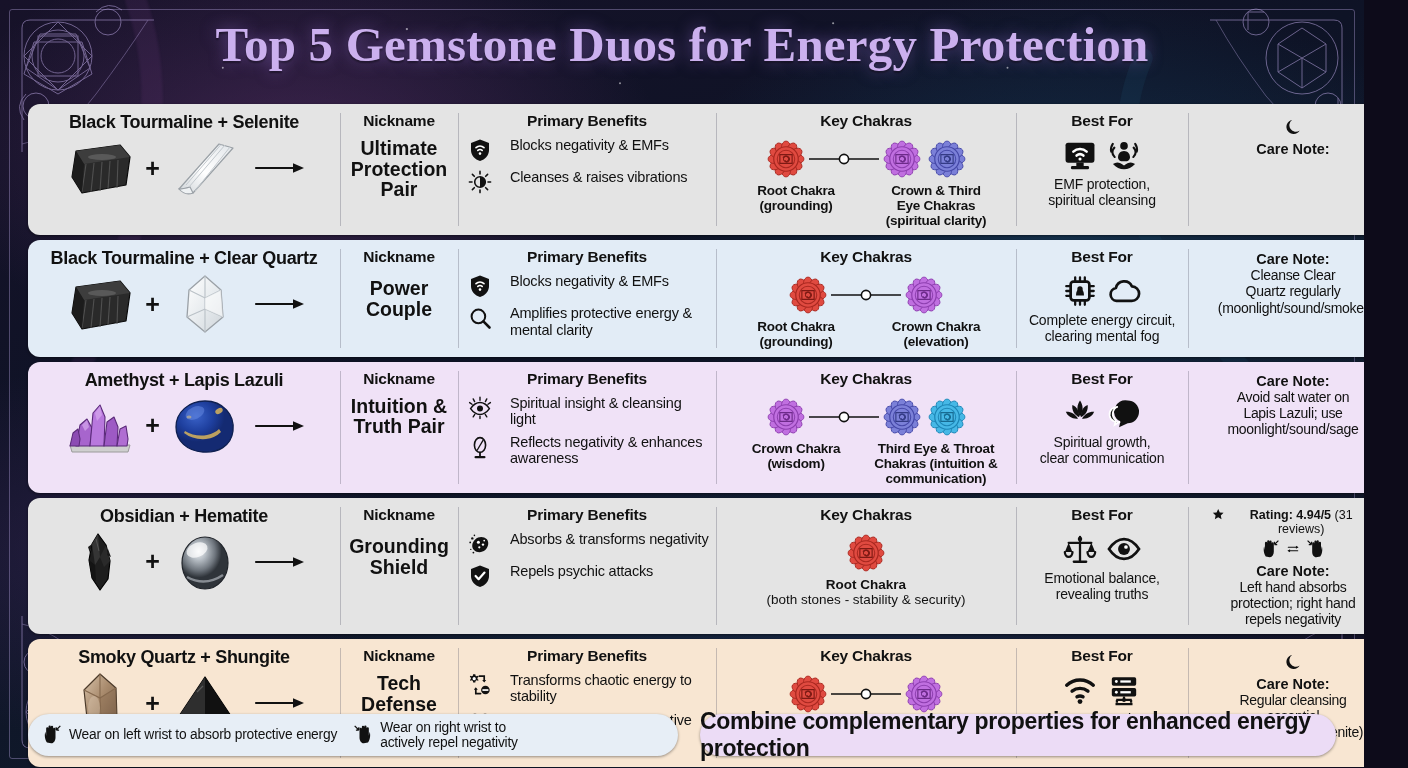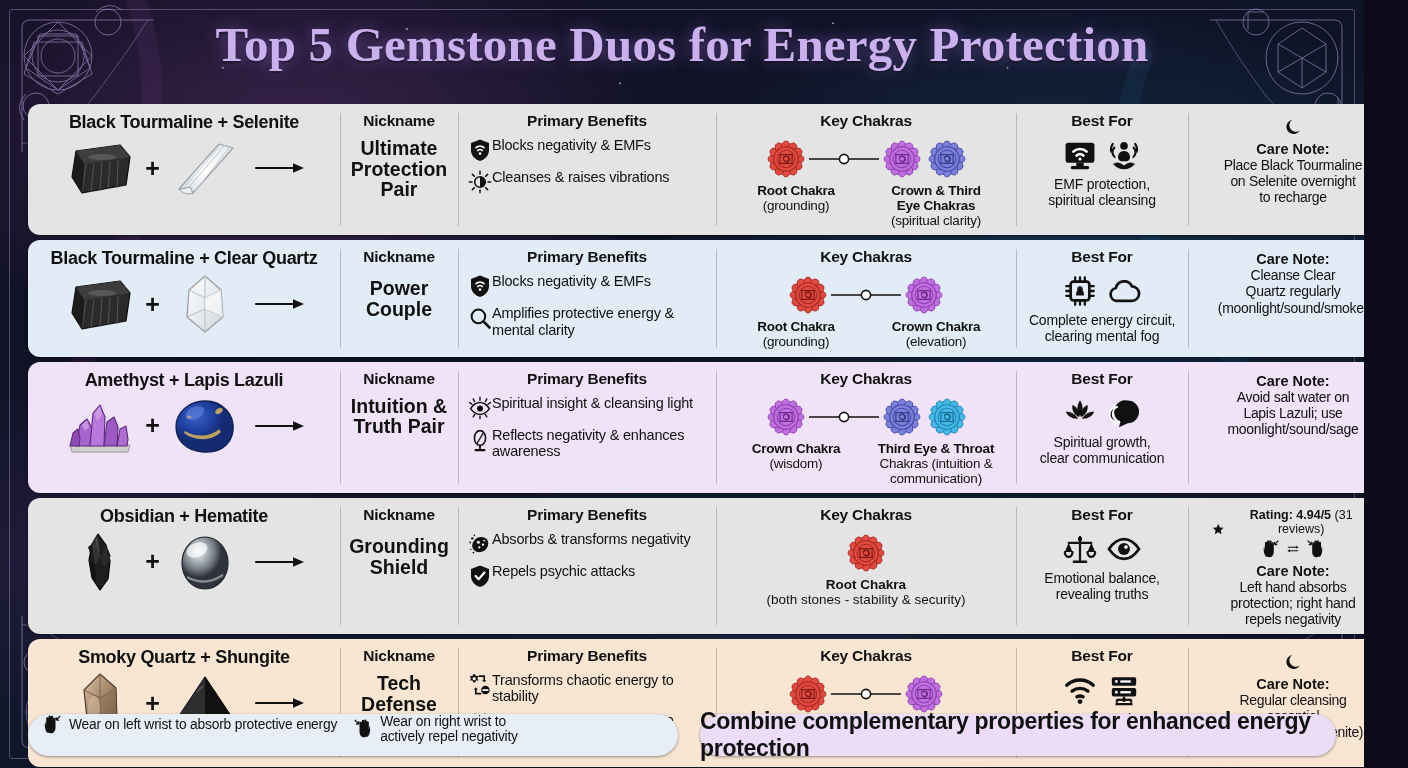--- a/index.html
+++ b/index.html
@@ -53,48 +53,48 @@
 
   .stone-row { display:flex; align-items:center; justify-content:center; gap:7px; margin-top:4px; }
   .gem { width:76px; height:62px; }
   .plus { font-size:25px; font-weight:bold; color:#111; line-height:1; }
   .arrow { width:52px; height:16px; margin-left:4px; }
 
   .nick-val { text-align:center; font-weight:bold; font-size:19.5px; color:#111;
     line-height:1.06; margin-top:12px; }
   .r0 .nick-val, .r2 .nick-val, .r4 .nick-val { margin-top:8px; }
 
-  .bene-item { display:flex; align-items:flex-start; gap:0; margin-top:7px; padding-left:4px; }
+  .bene-item { display:flex; align-items:flex-start; gap:18px; margin-top:7px; padding-left:4px; }
   .bene-item .bi { flex:0 0 24px; width:24px; height:24px; margin-top:1px; }
   .bene-item .bt { font-size:14.5px; color:#111; line-height:1.12; letter-spacing:-.2px; }
 
   .chak-wrap { display:flex; align-items:center; justify-content:center; gap:0; margin-top:5px; height:48px; }
   .chak-grp { display:flex; align-items:center; gap:3px; }
   .chakra { width:42px; height:42px; }
   .link { width:74px; height:14px; }
   .chak-labels { display:flex; justify-content:space-between; padding:0 4px; margin-top:0px; }
   .chak-lab { text-align:center; font-size:13.5px; color:#111; line-height:1.12; letter-spacing:-.25px; flex:1; }
   .chak-lab b { font-weight:bold; }
-  .chak-lab .sub { font-weight:normal; }
+  .chak-lab .sub { font-weight:bold; }
   .chak-single { text-align:center; font-size:13.5px; color:#111; line-height:1.14; }
 
   .best-icons { display:flex; align-items:center; justify-content:center; gap:10px; margin-top:5px; height:40px; }
   .best-icons svg { width:34px; height:34px; }
   .best-txt { text-align:center; font-size:14px; color:#111; line-height:1.14; margin-top:2px; letter-spacing:-.2px; }
 
   .care { text-align:center; padding-top:2px; }
   .care-icons { display:flex; align-items:center; justify-content:center; gap:6px; height:26px; }
   .care-title { font-weight:bold; font-size:14.5px; color:#111; margin-top:1px; }
   .care-txt { font-size:14px; color:#111; line-height:1.15; letter-spacing:-.3px; }
-  .rating { display:flex; align-items:flex-end; justify-content:center; gap:4px; font-size:12.5px; color:#111; }
+  .rating { display:flex; align-items:flex-start; justify-content:center; gap:4px; font-size:12.5px; color:#111; }
   .rating b { font-weight:bold; }
 
   .footer { position:absolute; left:28px; right:28px; bottom:12px; display:flex; gap:22px; }
   .f-left { width:650px; background:#e7eef6; border-radius:22px; height:42px;
-    display:flex; align-items:flex-start; padding:0 14px; gap:16px; box-shadow:0 1px 3px rgba(0,0,0,.4); }
+    display:flex; align-items:center; padding:0 14px; gap:16px; box-shadow:0 1px 3px rgba(0,0,0,.4); }
   .f-item { display:flex; align-items:center; gap:7px; }
   .f-item .ft { font-size:13.8px; color:#111; line-height:1.1; letter-spacing:-.2px; }
   .f-right { flex:1; background:#ecdcf6; border-radius:22px; height:42px;
     display:flex; align-items:center; justify-content:center; box-shadow:0 1px 3px rgba(0,0,0,.4); }
   .f-right span { font-weight:bold; font-size:23px; color:#111; letter-spacing:-.3px; }
 </style>
 </head>
 <body>
 
 <div class="stage">
@@ -357,21 +357,20 @@
     </div>
     <div class="cell c-care">
       <div class="care">
 
     <div class="care-icons">
       <span style="width:19px;height:19px;display:inline-block"><svg class="" viewBox="0 0 24 24">
                   <path d="M19.8 15.8 A9 9 0 1 1 10.2 2.4 A7.4 7.4 0 0 0 19.8 15.8 Z" fill="#111"></path>
                 </svg></span>
     </div>
         <div class="care-title">Care Note:</div>
-        <div class="care-txt">Place Black Tourmaline<br>on Selenite overnight<br>to recharge</div>
       </div>
     </div>
       </div>
       <div class="row r1">
     <div class="cell c-stones">
       <div class="duo-name">Black Tourmaline + Clear Quartz</div>
       <div class="stone-row">
         <span class="gem"><svg viewBox="0 0 76 62">
                 <g>
                   <path d="M10 40 L14 14 L58 8 L68 20 L64 48 L20 56 Z" fill="#2a2a2a" stroke="#0b0b0b" stroke-width="1.2" stroke-linejoin="round"></path>

